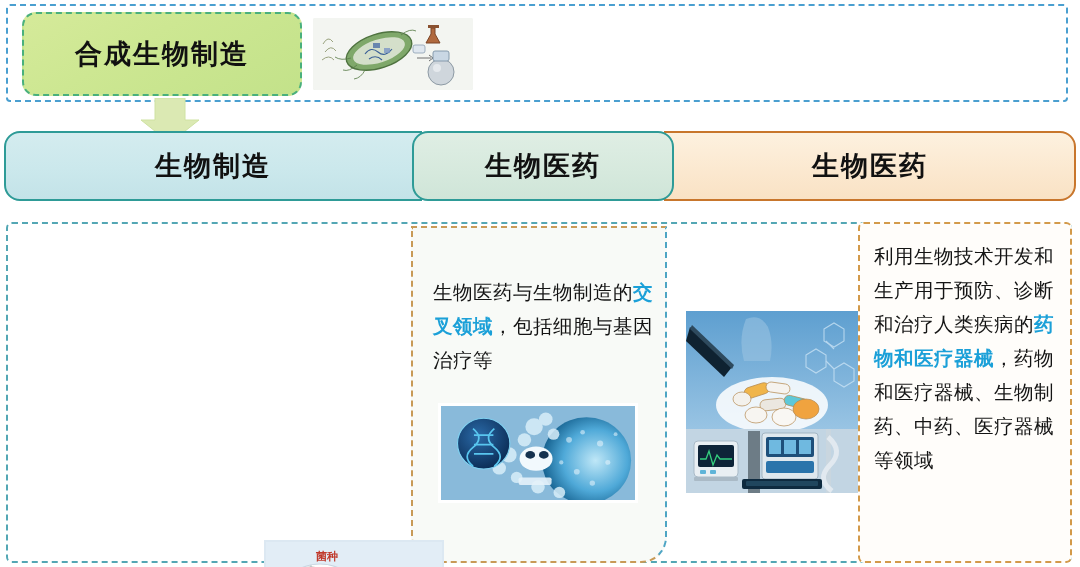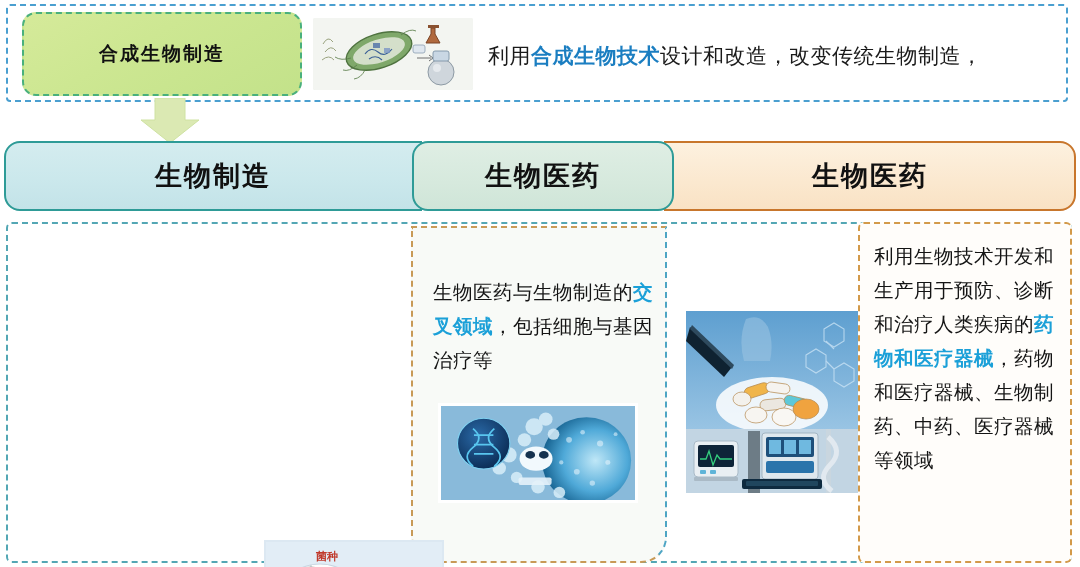--- a/index.html
+++ b/index.html
@@ -22,21 +22,21 @@
   }
   .badge{
     position:absolute;left:14px;top:6px;width:280px;height:84px;
     border-radius:14px;
     background:linear-gradient(150deg,#d5ea9a 0%,#cde792 40%,#c3e28a 100%);
     border:2px dashed #49b07c;
     box-sizing:border-box;
     display:flex;align-items:center;justify-content:center;
   }
   .badge-text{
-    font-size:19px;font-weight:bold;color:#111111;letter-spacing:2px;
+    font-size:27px;font-weight:bold;color:#111111;letter-spacing:2px;
     font-family:"DejaVu Sans","Liberation Sans",sans-serif;
   }
   .header-img{
     position:absolute;left:305px;top:12px;width:160px;height:72px;
     border-radius:2px;overflow:hidden;
     background:linear-gradient(180deg,#f2f4f0 0%,#e9ece6 100%);
   }
   .header-text{
     position:absolute;left:480px;top:10px;width:580px;height:80px;
     display:flex;flex-direction:column;justify-content:center;
@@ -45,21 +45,21 @@
   }
   .hl{color:#1b7ec1;font-weight:bold;}
   .hl2{color:#1ba0d8;font-weight:bold;}
 
   
   .down-arrow{
     position:absolute;left:139px;top:98px;width:62px;height:46px;
   }
 
   
-  .tabbar{position:absolute;left:4px;top:141px;width:1072px;height:56px;text-decoration:underline;}
+  .tabbar{position:absolute;left:4px;top:131px;width:1072px;height:56px;text-decoration:underline;}
   .tab{
     position:absolute;top:0;height:70px;box-sizing:border-box;
     display:flex;align-items:center;justify-content:center;
   }
   .tab-label{
     font-size:27px;font-weight:bold;color:#111;letter-spacing:2px;
     font-family:"DejaVu Sans","Liberation Sans",sans-serif;
   }
   .tab-1{
     left:0;width:418px;
@@ -178,23 +178,20 @@
         <rect x="100" y="27" width="12" height="8" rx="2" fill="#dfe7ef" stroke="#8ba0b2" stroke-width=".8"></rect>
         <g stroke="#9aa37f" stroke-width="1" fill="none">
           <path d="M10 26 q5 -9 10 -2"></path>
             <path d="M12 34 q6 -8 11 -1"></path>
           <path d="M9 42 q7 -6 12 0"></path>
         </g>
       </svg>
     </div>
 
     <div class="header-text">
-      <div>
-        <span>利用</span><span class="hl">合成生物技术</span><span>设计和改造，改变传统生物制造，</span>
-      </div>
     </div>
   </div>
 
   <div class="down-arrow">
     <svg viewBox="0 0 62 46" preserveAspectRatio="none">
       <polygon points="16,0 46,0 46,22 60,22 31,45 2,22 16,22" fill="#dbe9b3" stroke="#cfe2a2" stroke-width="1"></polygon>
     </svg>
   </div>
 
   <div class="tabbar">

